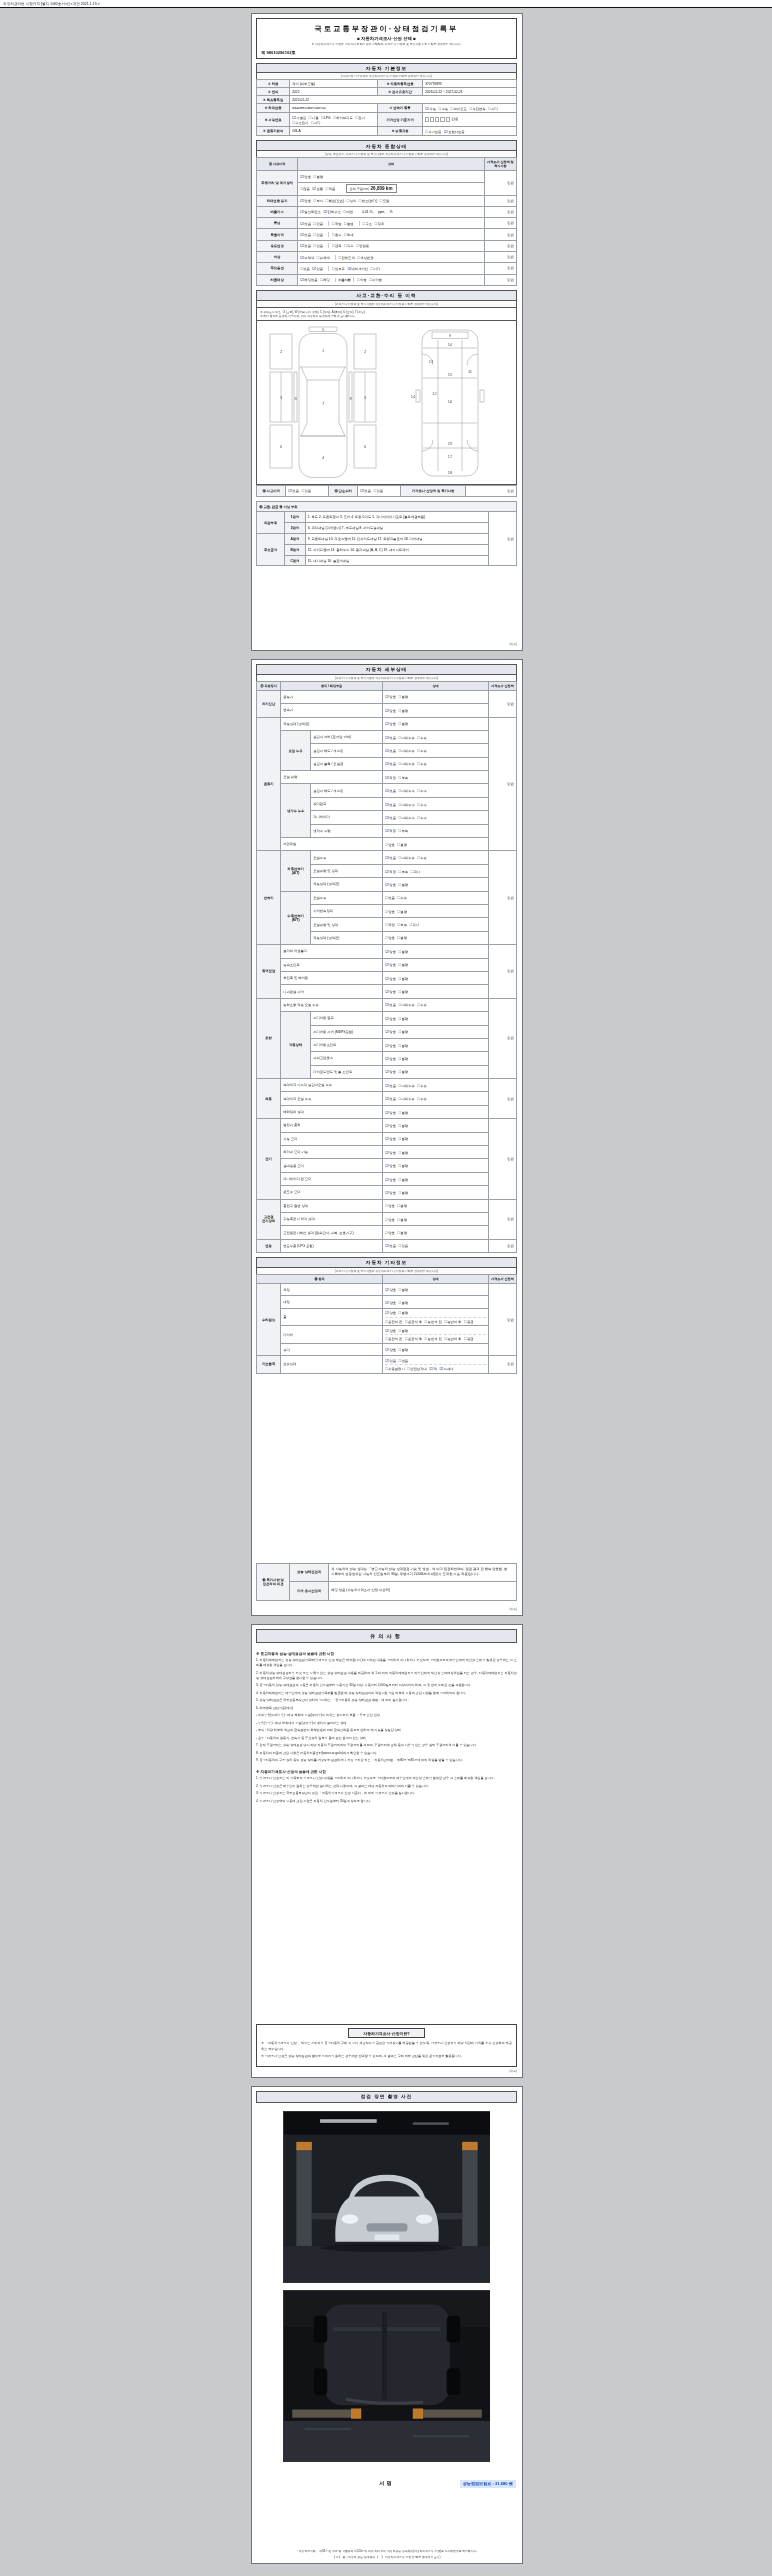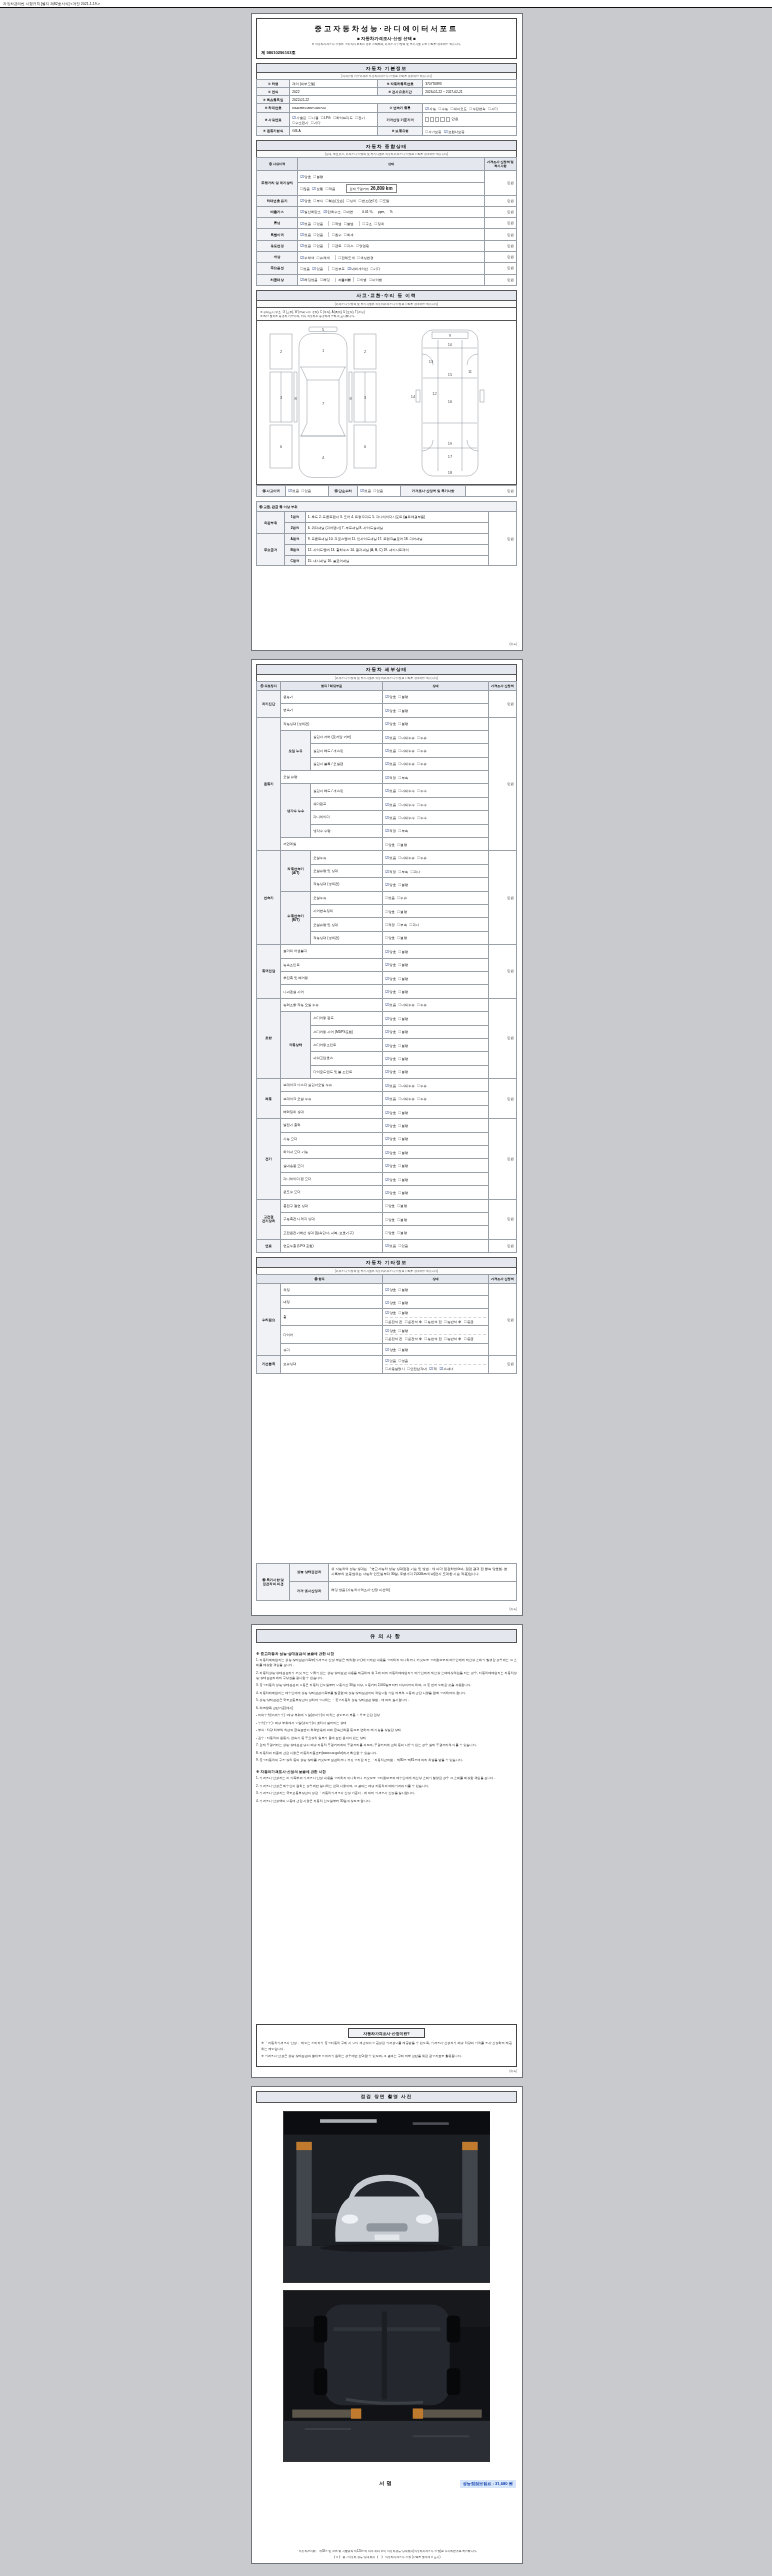--- a/index.html
+++ b/index.html
@@ -82,21 +82,21 @@
 <body>
 
 <div class="page">
   <div class="topbar"><span>자동차관리법 시행규칙 [별지 제82호서식] &lt;개정 2021.1.19.&gt;</span></div>
   <div class="topline"></div>
 
   <div class="doc">
 
     <section class="sheet sheet1">
       <header class="form-header">
-        <div class="form-title">중고자동차성능·라디에이터서포트</div>
+        <div class="form-title">국토교통부장관이·상태점검기록부</div>
         <div class="form-sub">■ 자동차가격조사·산정 선택 ■</div>
         <div class="form-subnote">※ 자동차가격조사·산정은 소비자가 원하는 경우 선택하며, 가격조사·산정액 및 특기사항 난은 선택한 경우에만 적습니다.</div>
         <div class="doc-no">제 98010296103호</div>
       </header>
 
       <div class="section-title">자동차 기본정보</div>
       <div class="caption">(가격산정 기준가격은 자동차가격조사·산정을 선택한 경우에만 적습니다)</div>
       <table class="grid basic">
         <colgroup>
             <col style="width:33px">

